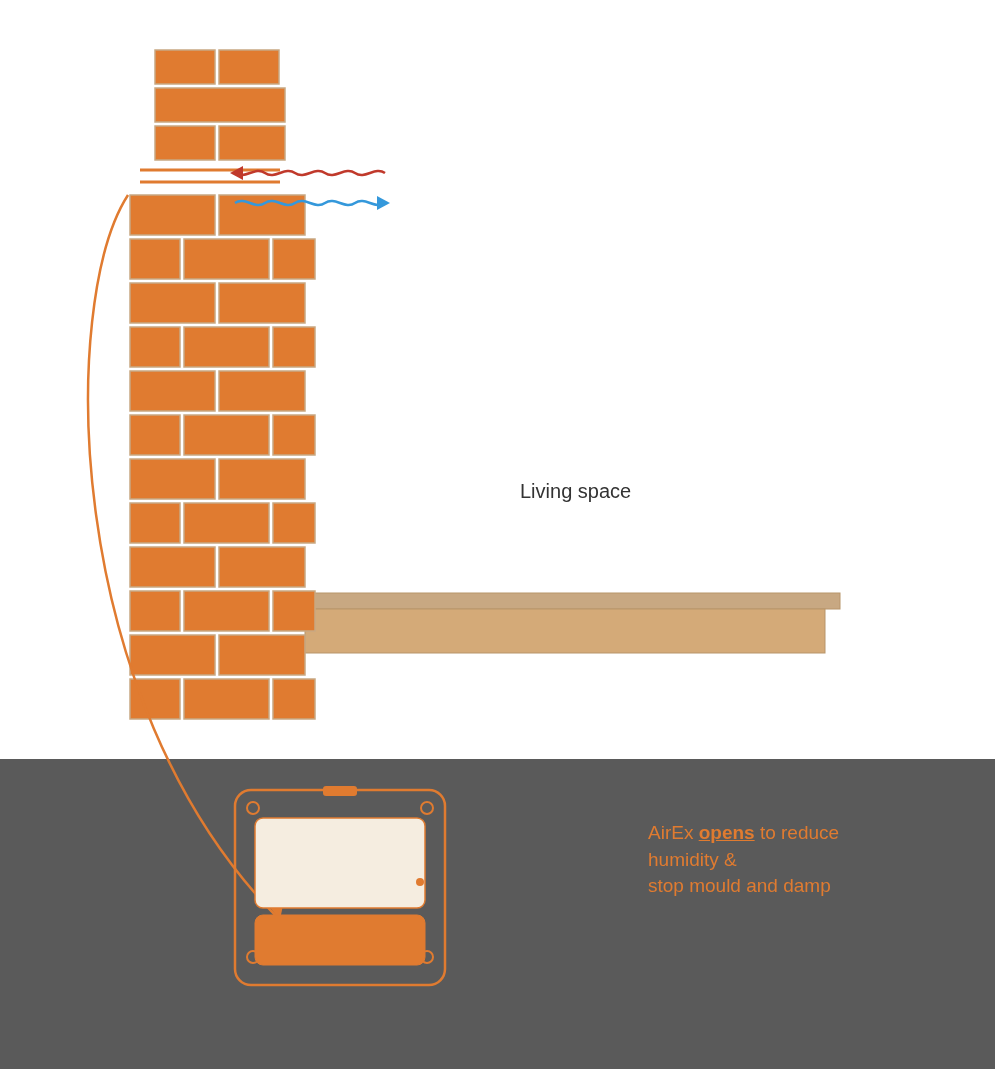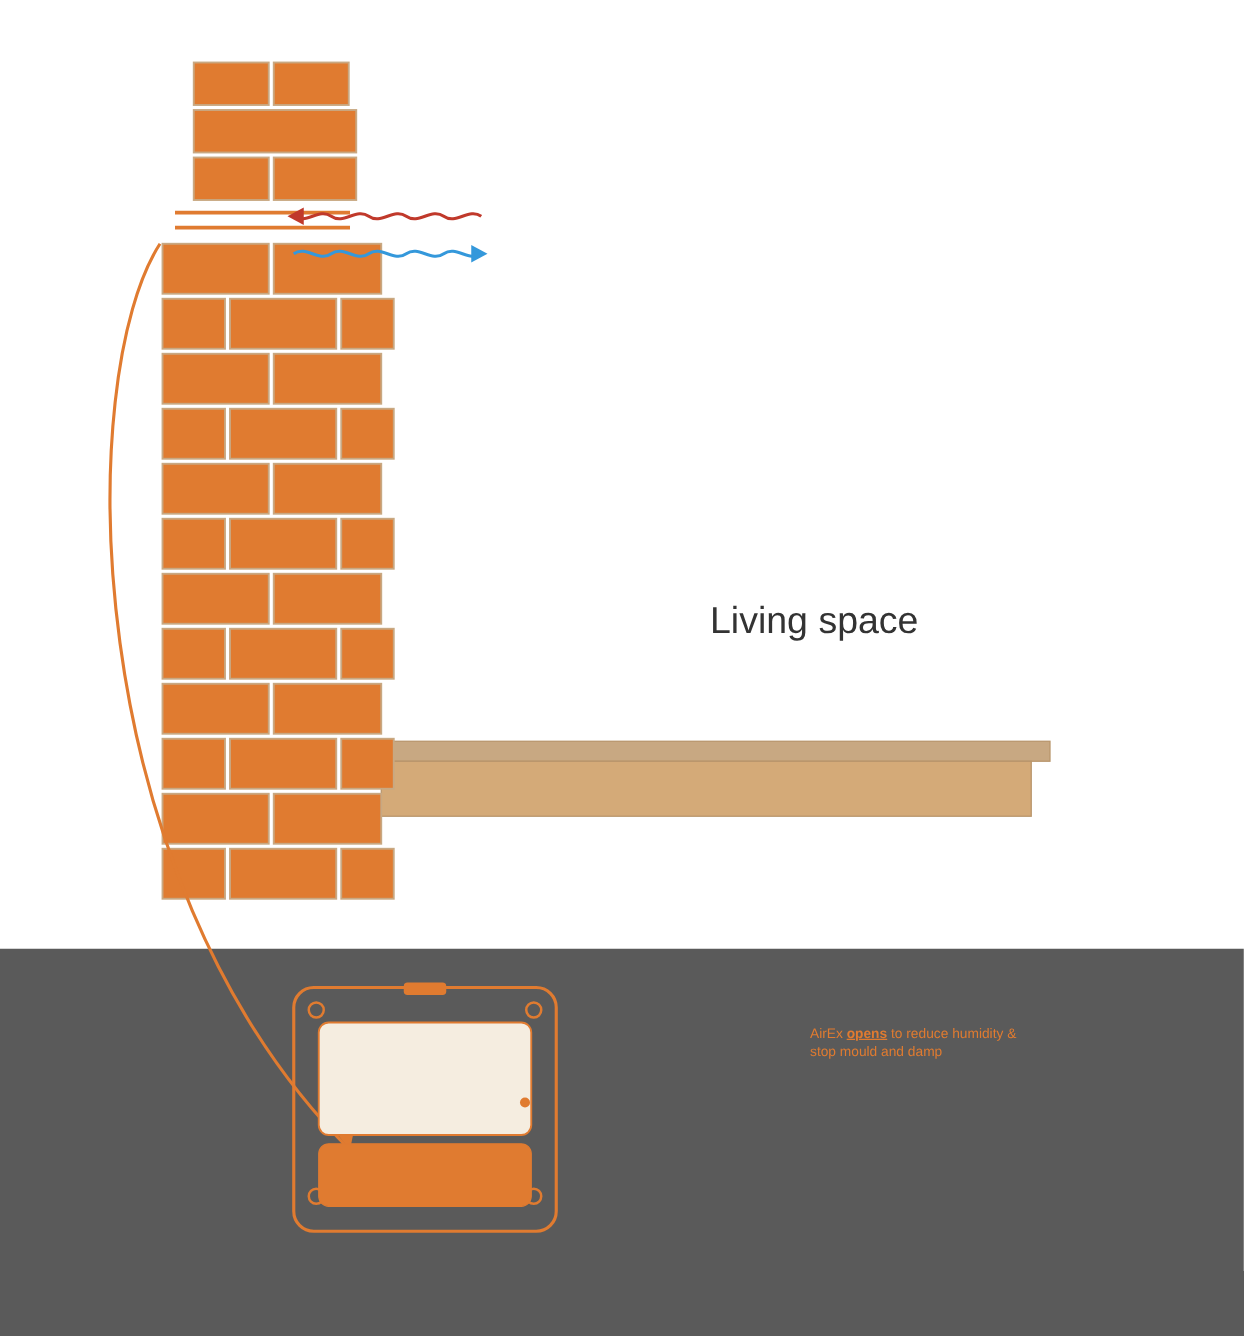--- a/index.html
+++ b/index.html
@@ -20,33 +20,32 @@
       width: 100%;
       height: 310px;
       background: #5a5a5a;
     }
 
     
     .living-space-label {
       position: absolute;
       left: 520px;
       top: 480px;
-      font-size: 30px;
+      font-size: 20px;
       color: #333;
       font-weight: normal;
-      margin-left: 48px;
     }
 
     
     .airex-label {
       position: absolute;
       left: 648px;
       top: 820px;
       width: 210px;
-      font-size: 11px;
+      font-size: 19px;
       color: #E07B30;
       line-height: 1.4;
     }
   </style>
 </head>
 <body>
 
 <div class="bottom-section"></div>
 
 <svg style="position:absolute;left:0;top:0;width:995px;height:760px;" xmlns="http://www.w3.org/2000/svg">

